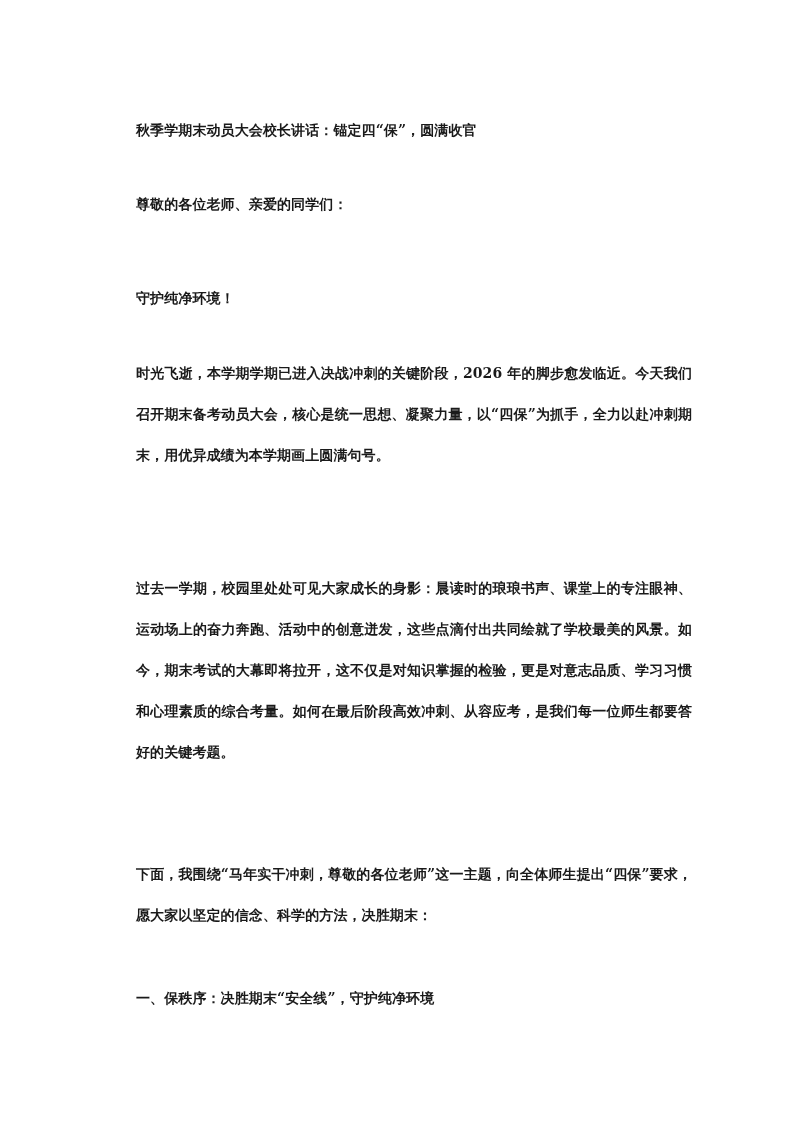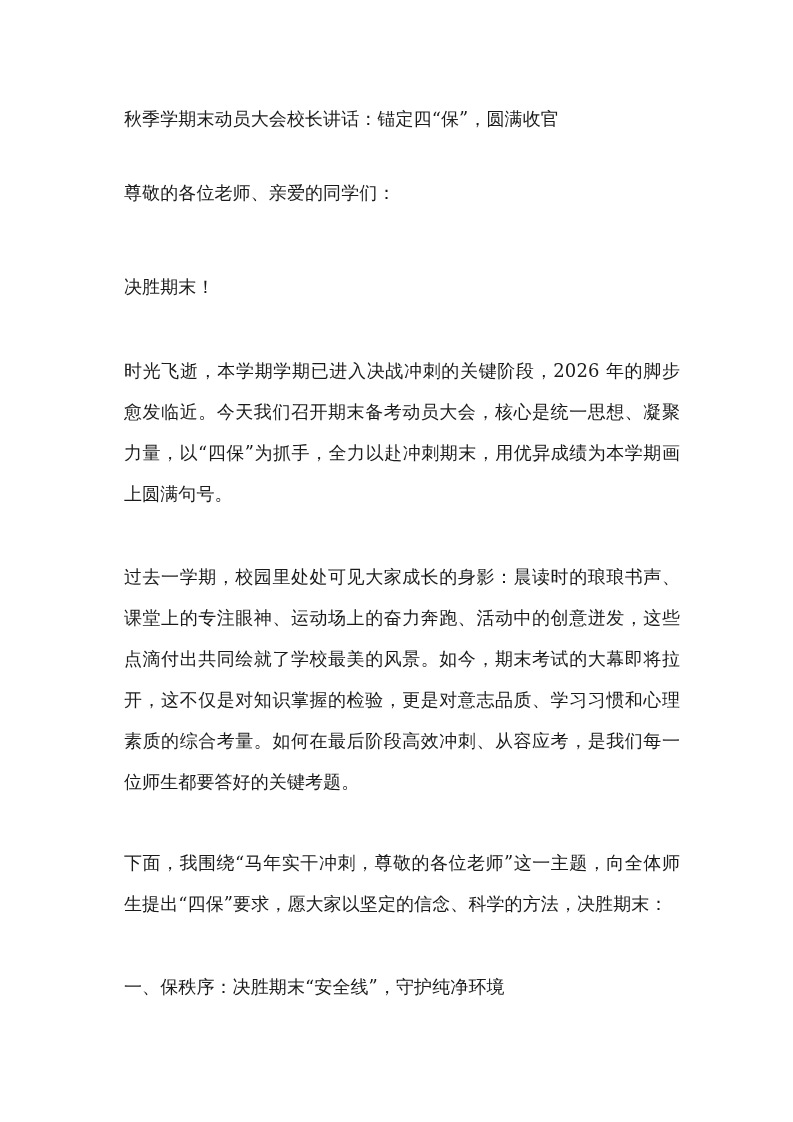--- a/index.html
+++ b/index.html
@@ -18,41 +18,42 @@
     .page {
       position: absolute;
       left: 120px;
       top: 0;
       width: 556px;
     }
     .line-block {
       position: absolute;
       left: 0;
       width: 556px;
-      font-size: 18px;
+      font-size: 14px;
       line-height: 41px;
       text-align: justify;
       text-justify: inter-ideograph;
       letter-spacing: 0.1px;
-      margin: 4px;
+      margin: 16px;
+      font-weight: bold;
     }
     .single {
       white-space: nowrap;
     }
   </style>
 </head>
 <body>
 
 <div class="page">
   <p class="line-block single" style="top:94px;">秋季学期末动员大会校长讲话：锚定四“保”，圆满收官</p>
 
   <p class="line-block single" style="top:168px;">尊敬的各位老师、亲爱的同学们：</p>
 
-  <p class="line-block single" style="top:262px;">决胜期末！</p>
+  <p class="line-block single" style="top:262px;">守护纯净环境！</p>
 
-  <p class="line-block" style="top:346px;">时光飞逝，本学期学期已进入决战冲刺的关键阶段，2026 年的脚步愈发临近。今天我们召开期末备考动员大会，核心是统一思想、凝聚力量，以“四保”为抓手，全力以赴冲刺期末，用优异成绩为本学期画上圆满句号。</p>
+  <p class="line-block" style="top:337px;">时光飞逝，本学期学期已进入决战冲刺的关键阶段，2026 年的脚步愈发临近。今天我们召开期末备考动员大会，核心是统一思想、凝聚力量，以“四保”为抓手，全力以赴冲刺期末，用优异成绩为本学期画上圆满句号。</p>
 
   <p class="line-block" style="top:552px;">过去一学期，校园里处处可见大家成长的身影：晨读时的琅琅书声、课堂上的专注眼神、运动场上的奋力奔跑、活动中的创意迸发，这些点滴付出共同绘就了学校最美的风景。如今，期末考试的大幕即将拉开，这不仅是对知识掌握的检验，更是对意志品质、学习习惯和心理素质的综合考量。如何在最后阶段高效冲刺、从容应考，是我们每一位师生都要答好的关键考题。</p>
 
   <p class="line-block" style="top:838px;">下面，我围绕“马年实干冲刺，尊敬的各位老师”这一主题，向全体师生提出“四保”要求，愿大家以坚定的信念、科学的方法，决胜期末：</p>
 
   <p class="line-block single" style="top:962px;">一、保秩序：决胜期末“安全线”，守护纯净环境</p>
 </div>
 
 </body></html>

